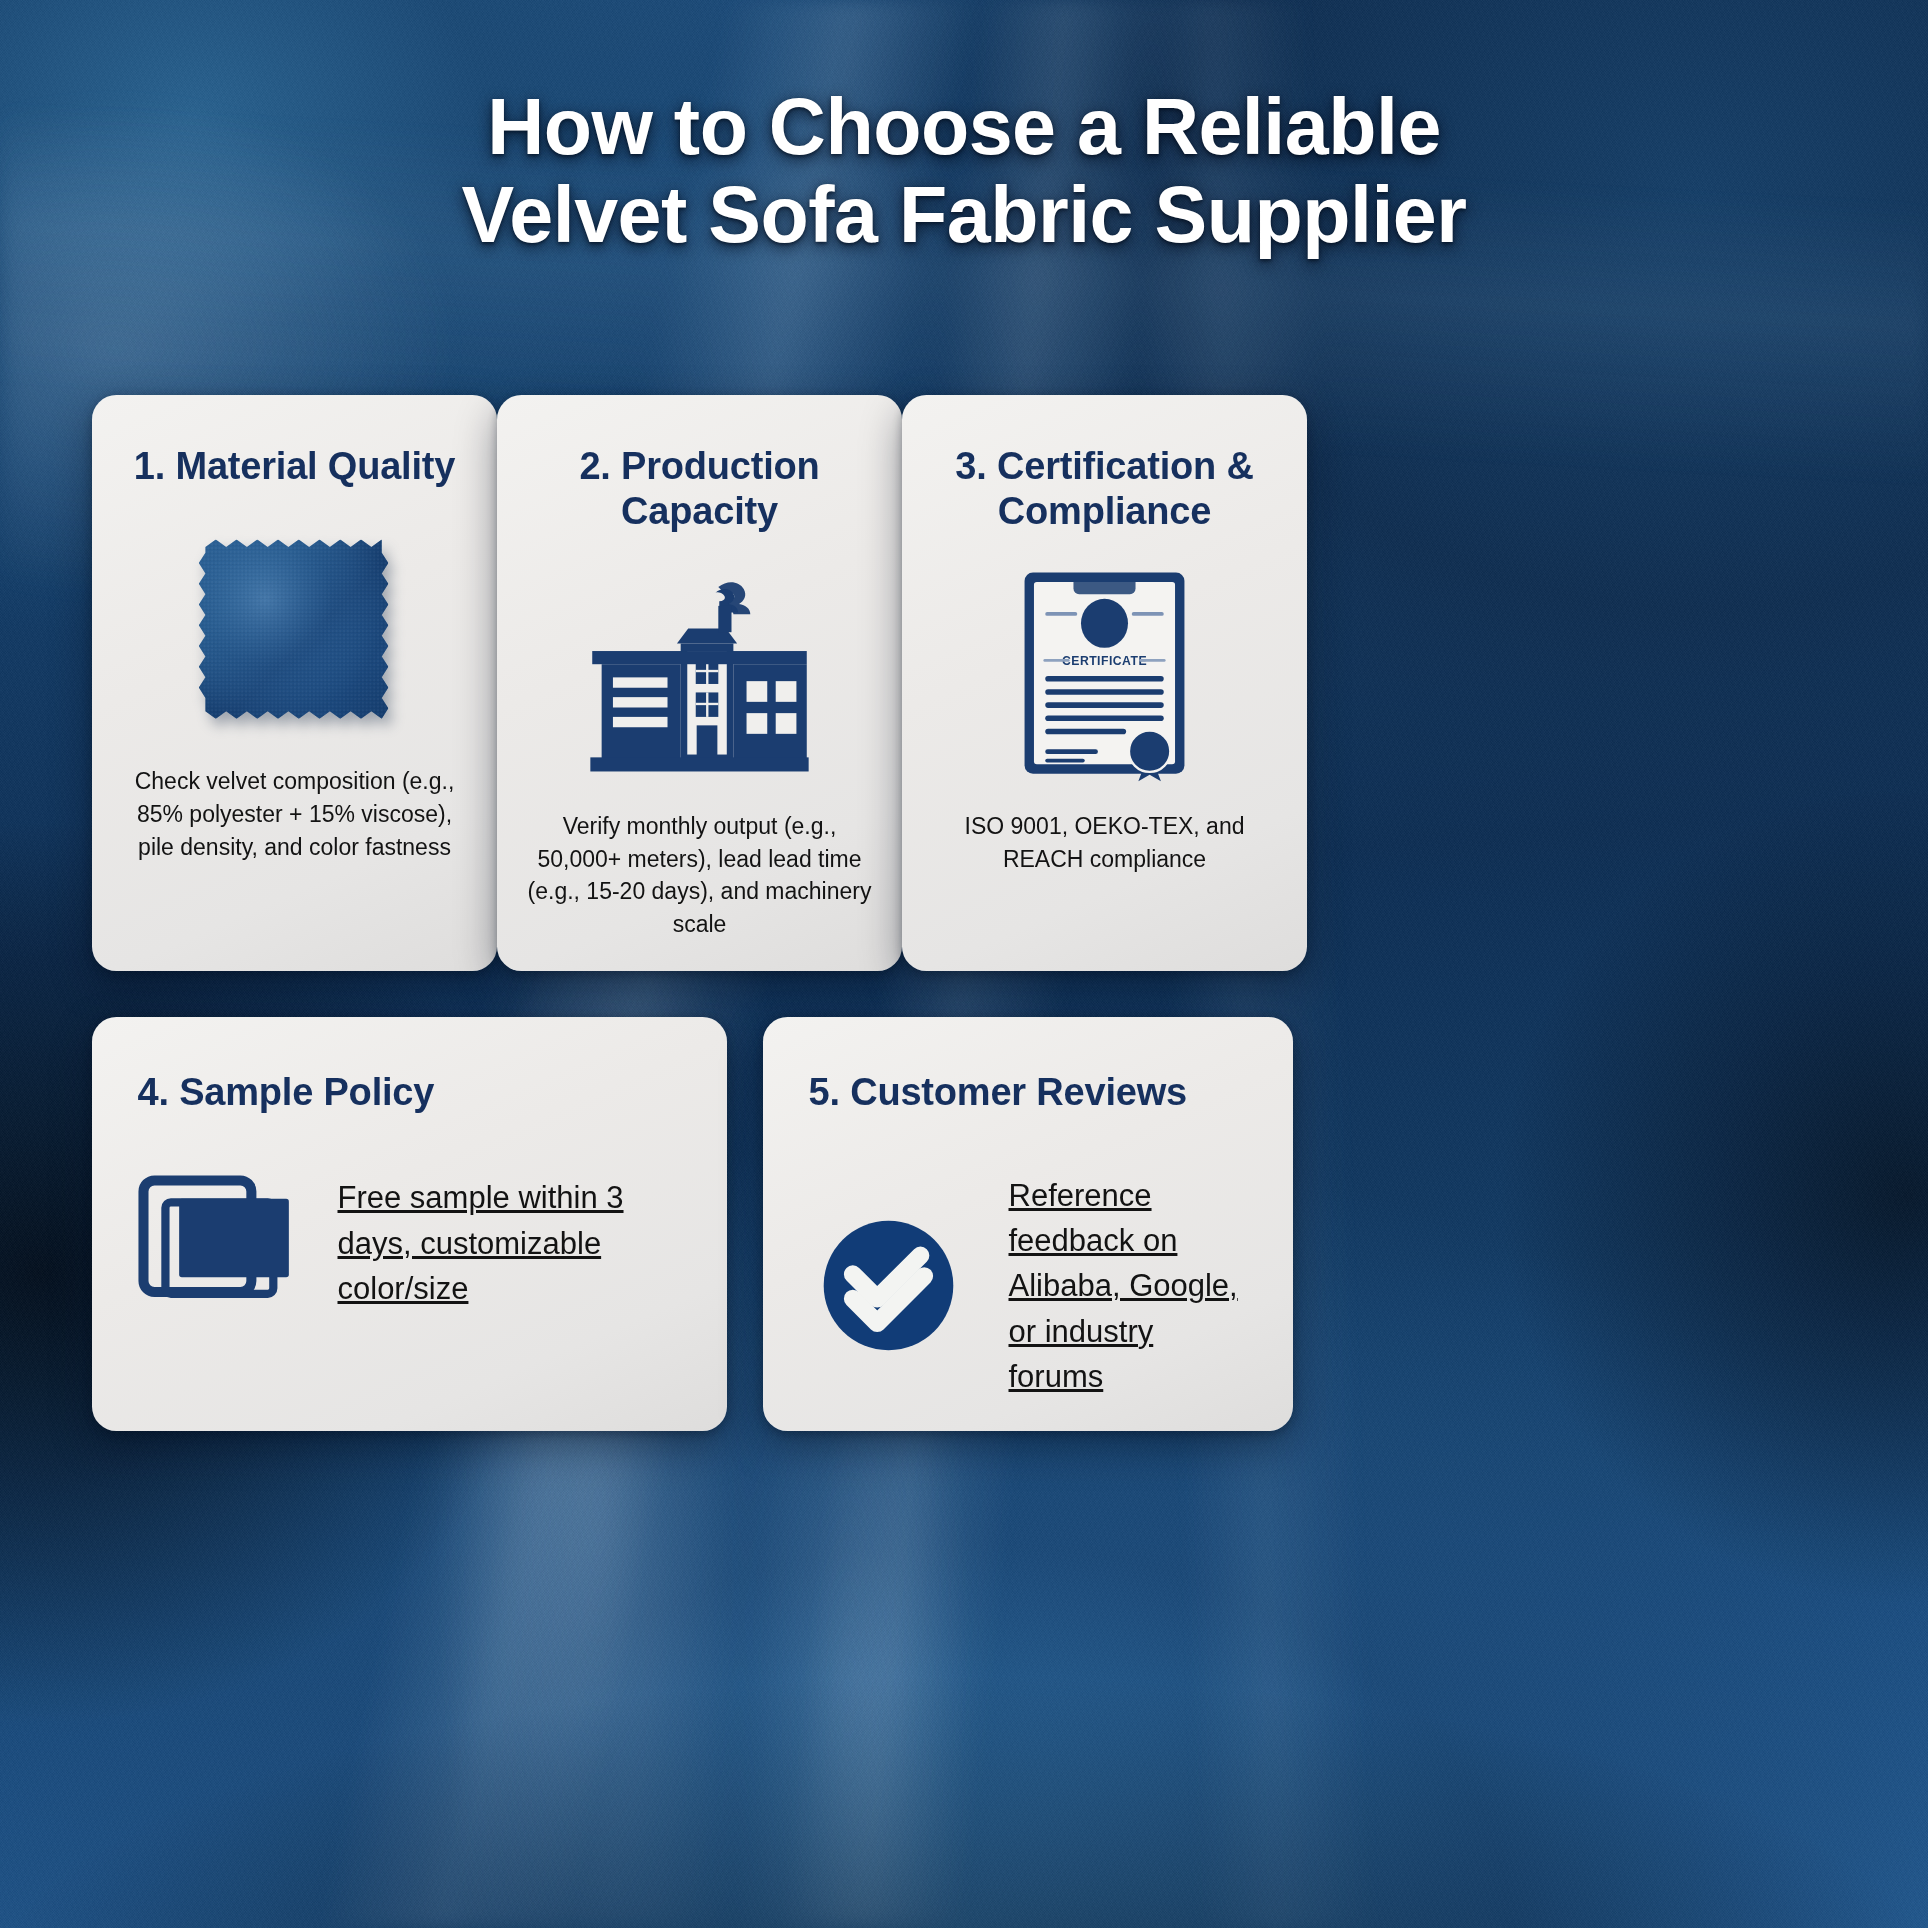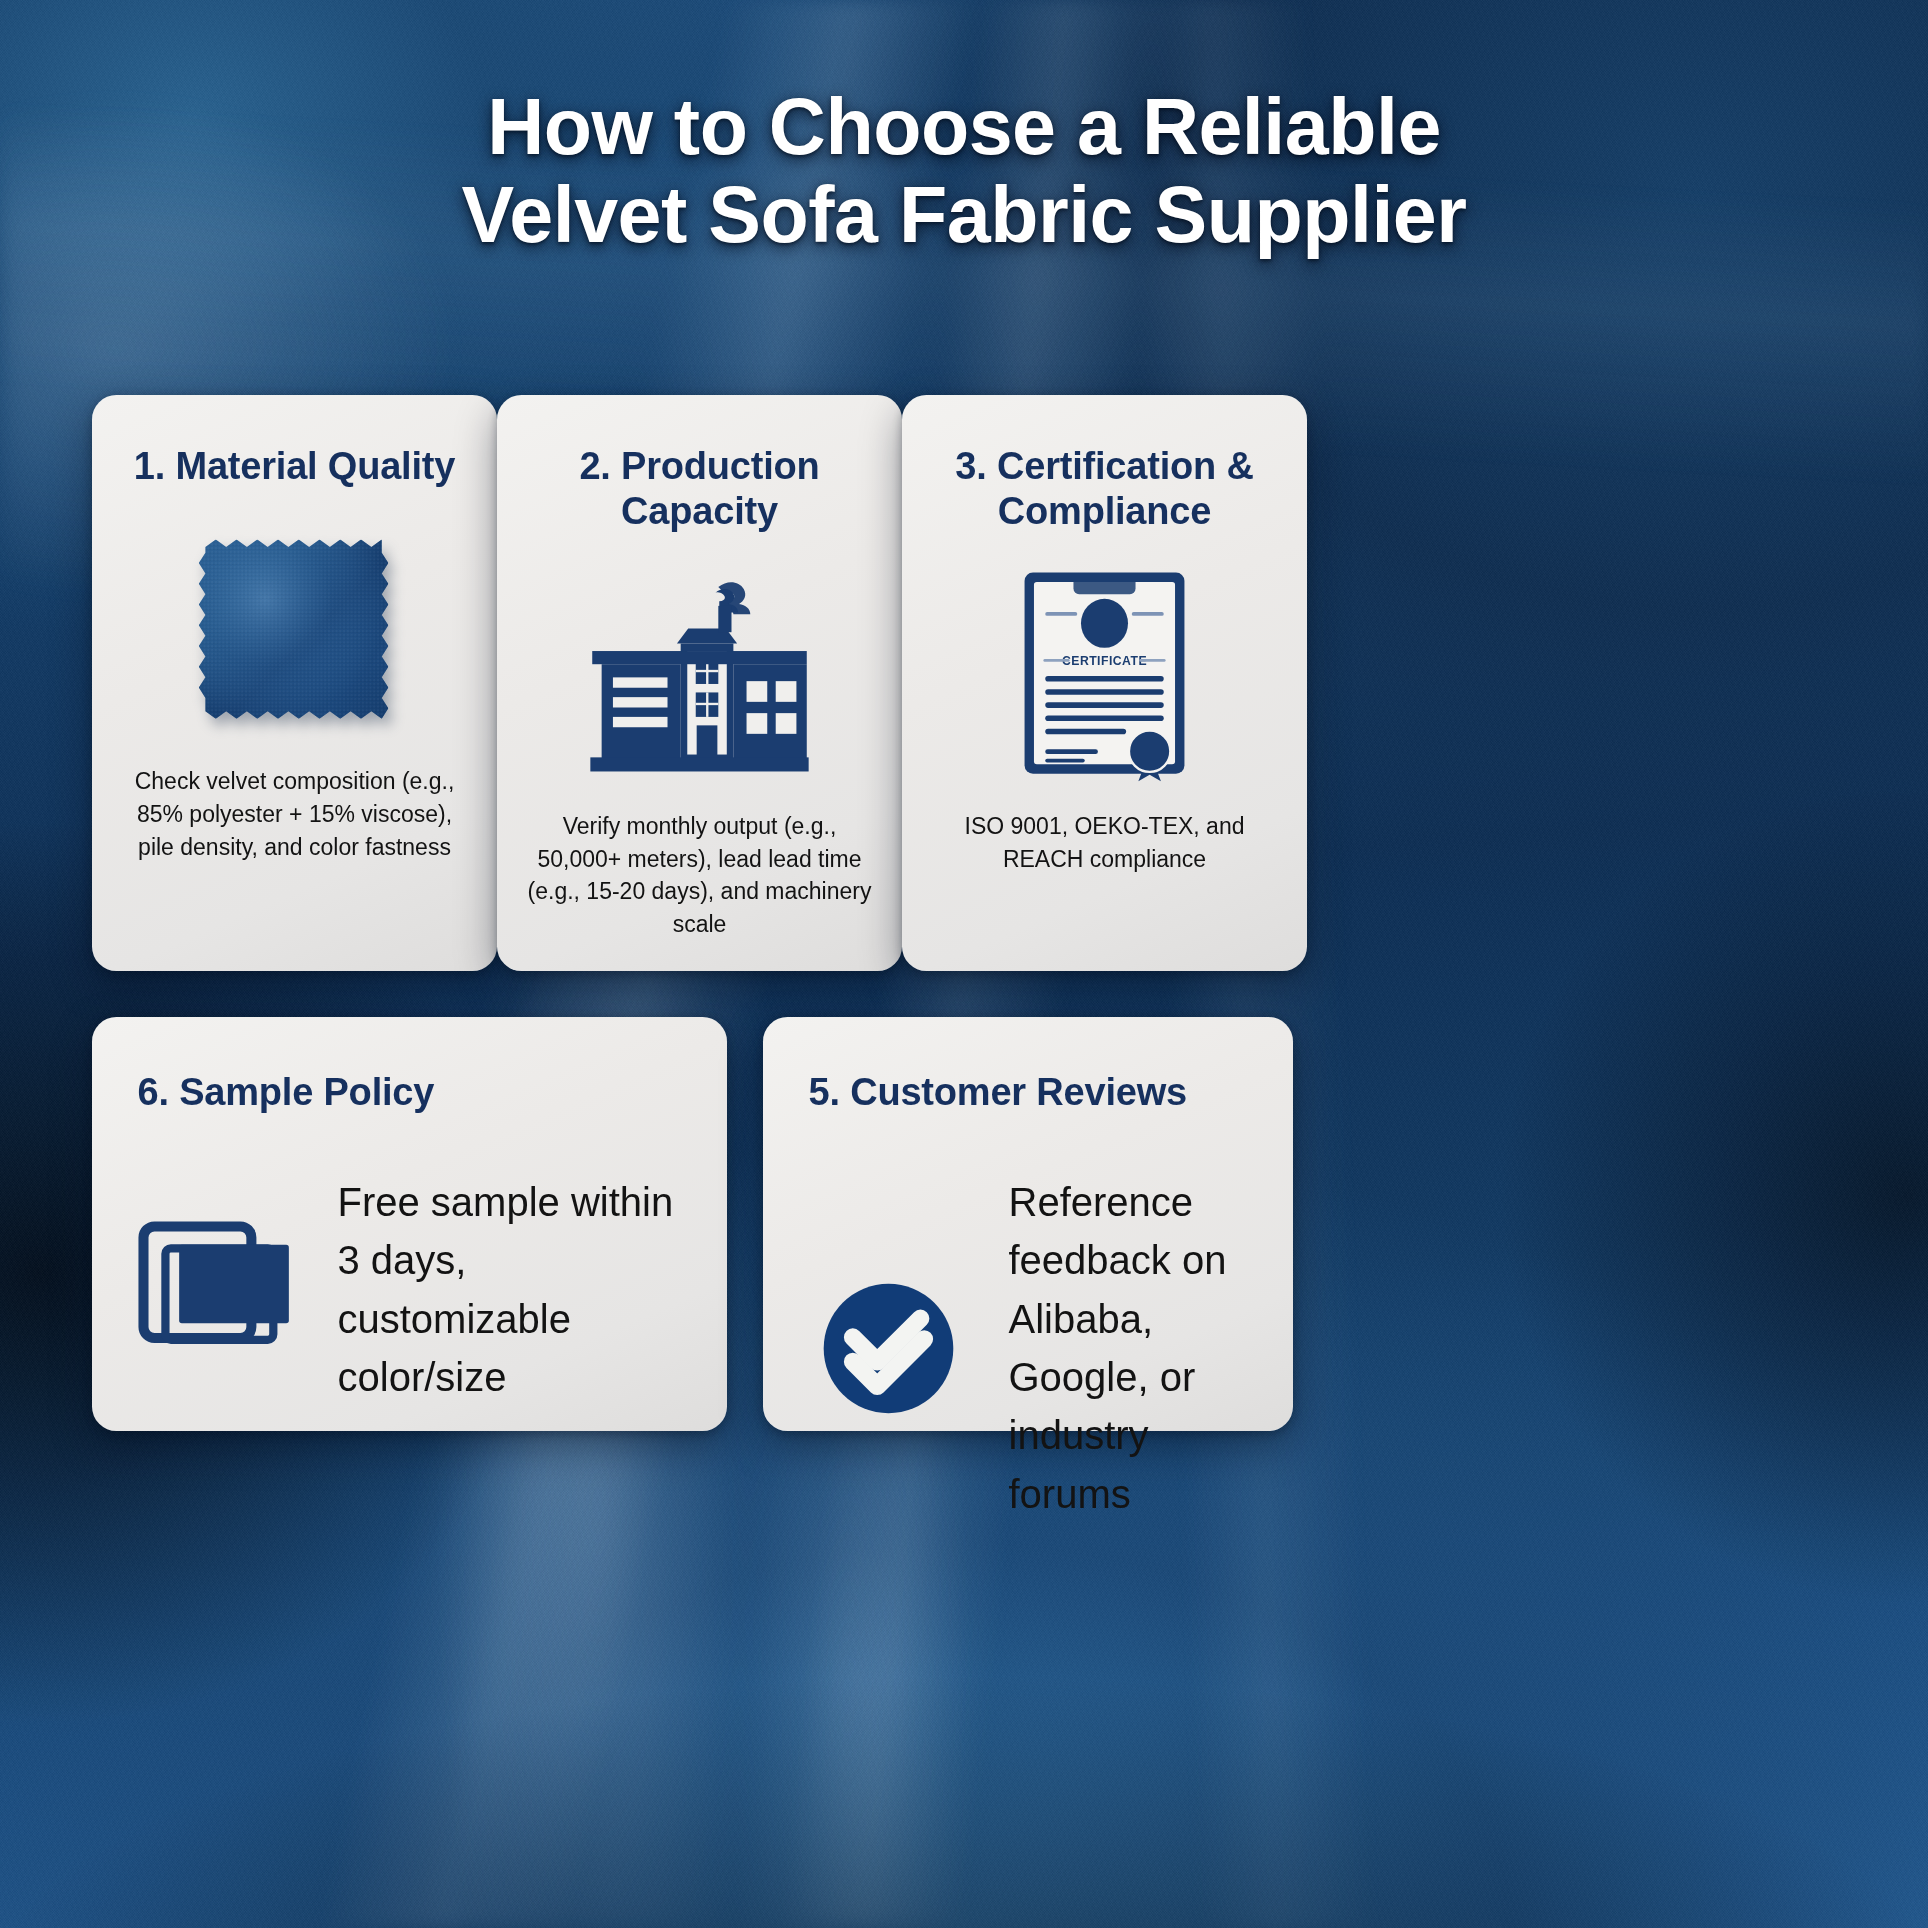--- a/index.html
+++ b/index.html
@@ -124,23 +124,24 @@
   .row-content {
     display:flex;
     align-items:center;
     gap:40px;
     margin-top:58px;
     padding-left:7.5px;
   }
   .row-icon { flex:0 0 auto; width:160px; display:flex; align-items:center; justify-content:center; }
   .row-text {
     color:#131313;
-    font-size:40px;
+    font-size:31px;
     line-height:1.46;
     text-align:left;
+    text-decoration:underline;
   }
 
   
   .swatch-holder { position:relative; width:198px; height:198px; filter:drop-shadow(5.6px 8.5px 6.6px rgba(20,40,70,.35)); }
   .swatch-holder svg { display:block; }
 </style>
 </head>
 <body>
 
 <div id="stage">
@@ -278,21 +279,21 @@
           <circle cx="143" cy="198" r="22" fill="none" stroke="#f4f3f1" stroke-width="2.5"></circle>
         </svg>
       </div>
       <div class="card-body">ISO 9001, OEKO-TEX, and REACH compliance</div>
     </div>
   </div>
 
   <div class="grid-bottom">
 
     <div class="card">
-      <div class="card-title">6. Sample Policy</div>
+      <div class="card-title">4. Sample Policy</div>
       <div class="row-content">
         <div class="row-icon">
           <svg width="165" height="141" viewBox="0 0 175 150">
 
             <rect x="6" y="6" width="118" height="122" rx="12" fill="none" stroke="#1b3d70" stroke-width="11"></rect>
 
             <rect x="30" y="30" width="118" height="100" rx="6" fill="none" stroke="#1b3d70" stroke-width="9"></rect>
 
             <rect x="45" y="26" width="120" height="86" rx="3" fill="#1b3d70"></rect>
           </svg>

